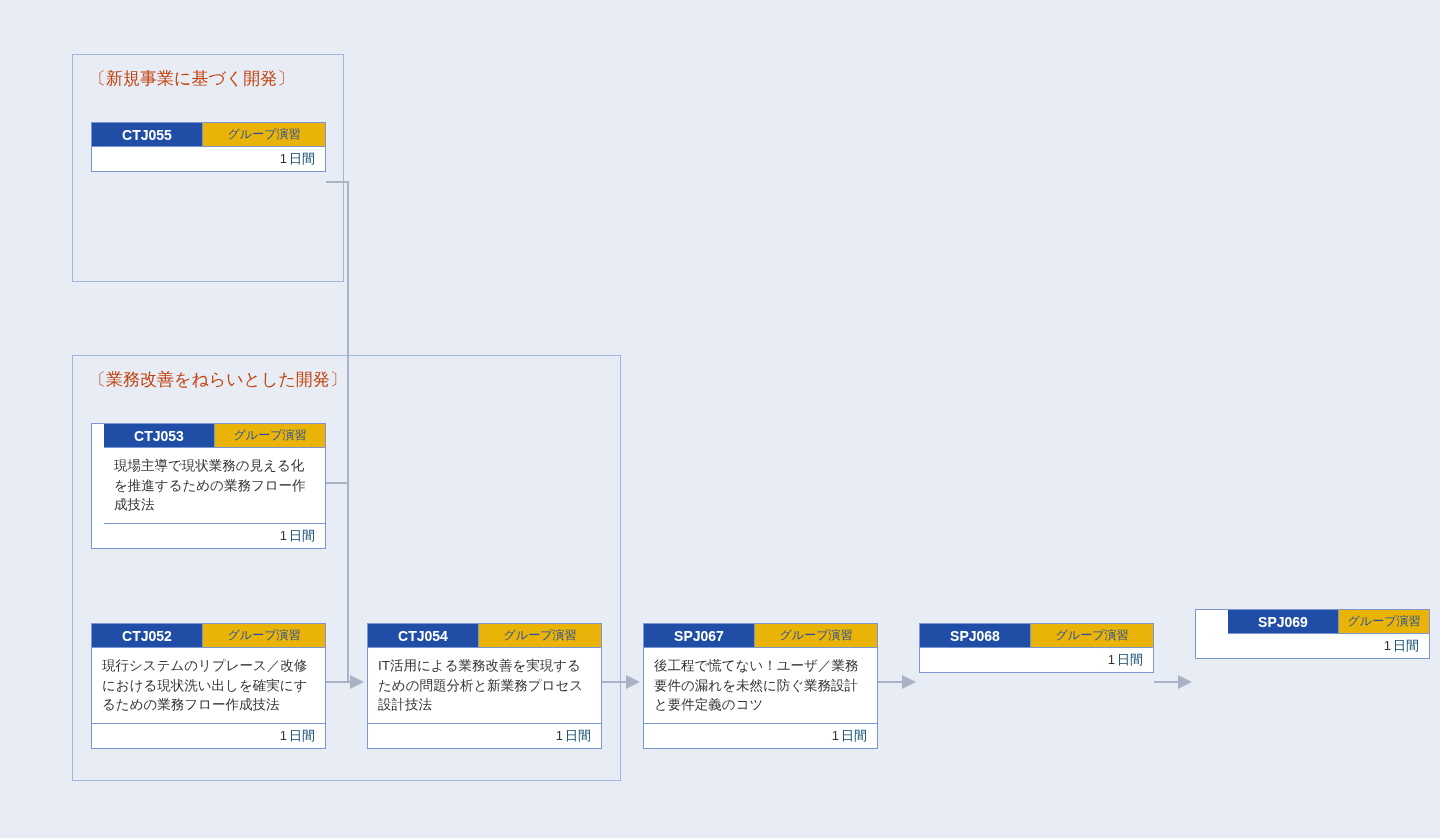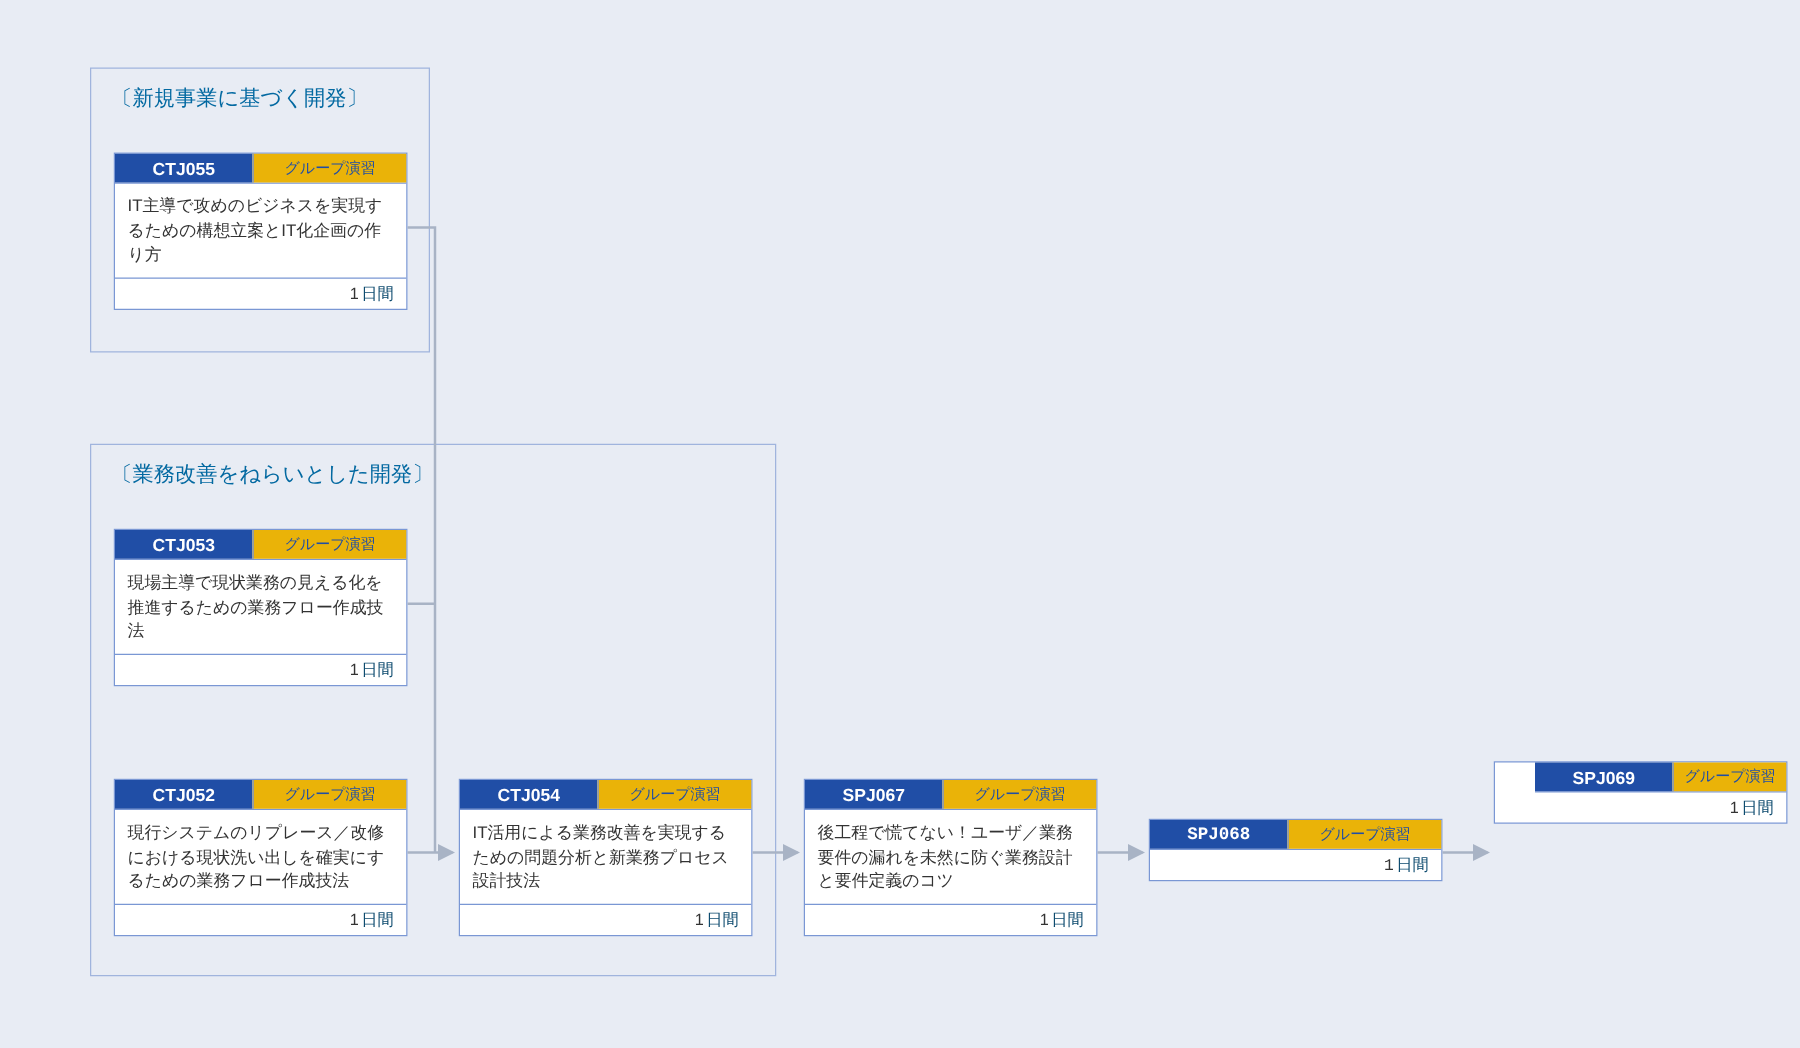--- a/index.html
+++ b/index.html
@@ -12,21 +12,21 @@
     font-size: 14px;
     color: #333;
   }
   .group-box {
     position: absolute;
     border: 1px solid #a0b4dd;
     background: transparent;
   }
   .group-title {
     font-size: 17px;
-    color: #0369a1;
+    color: #c2410c;
     padding: 12px 16px 8px;
   }
   .course-card {
     position: absolute;
     width: 235px;
     border: 1px solid #7a97d4;
     background: #fff;
   }
   .card-head {
     display: flex;
@@ -85,27 +85,26 @@
 
 <div class="group-box" style="left:72px; top:355px; width:549px; height:426px;">
   <div class="group-title">〔業務改善をねらいとした開発〕</div>
 </div>
 
 <div class="course-card" style="left:91px; top:122px;">
   <div class="card-head">
     <div class="course-id">CTJ055</div>
     <div class="course-badge">グループ演習</div>
   </div>
-  <div class="card-body">IT主導で攻めのビジネスを実現するための構想立案とIT化企画の作り方</div>
   <div class="card-foot">
     <span class="num">1</span><span class="unit">日間</span>
   </div>
 </div>
 
-<div class="course-card" style="left:91px; top:423px;">
+<div class="course-card" style="left:91px; top:423px;padding-left:12px;">
   <div class="card-head">
     <div class="course-id">CTJ053</div>
     <div class="course-badge">グループ演習</div>
   </div>
   <div class="card-body">現場主導で現状業務の見える化を推進するための業務フロー作成技法</div>
   <div class="card-foot">
     <span class="num">1</span><span class="unit">日間</span>
   </div>
 </div>
 
@@ -135,21 +134,21 @@
   <div class="card-head">
     <div class="course-id">SPJ067</div>
     <div class="course-badge">グループ演習</div>
   </div>
   <div class="card-body">後工程で慌てない！ユーザ／業務要件の漏れを未然に防ぐ業務設計と要件定義のコツ</div>
   <div class="card-foot">
     <span class="num">1</span><span class="unit">日間</span>
   </div>
 </div>
 
-<div class="course-card" style="left:919px; top:655px;font-family:Liberation Mono, monospace;">
+<div class="course-card" style="left:919px; top:623px;">
   <div class="card-head">
     <div class="course-id">SPJ068</div>
     <div class="course-badge">グループ演習</div>
   </div>
   <div class="card-foot">
     <span class="num">1</span><span class="unit">日間</span>
   </div>
 </div>
 
 <div class="course-card" style="left:1195px; top:609px;padding-left:32px;">

